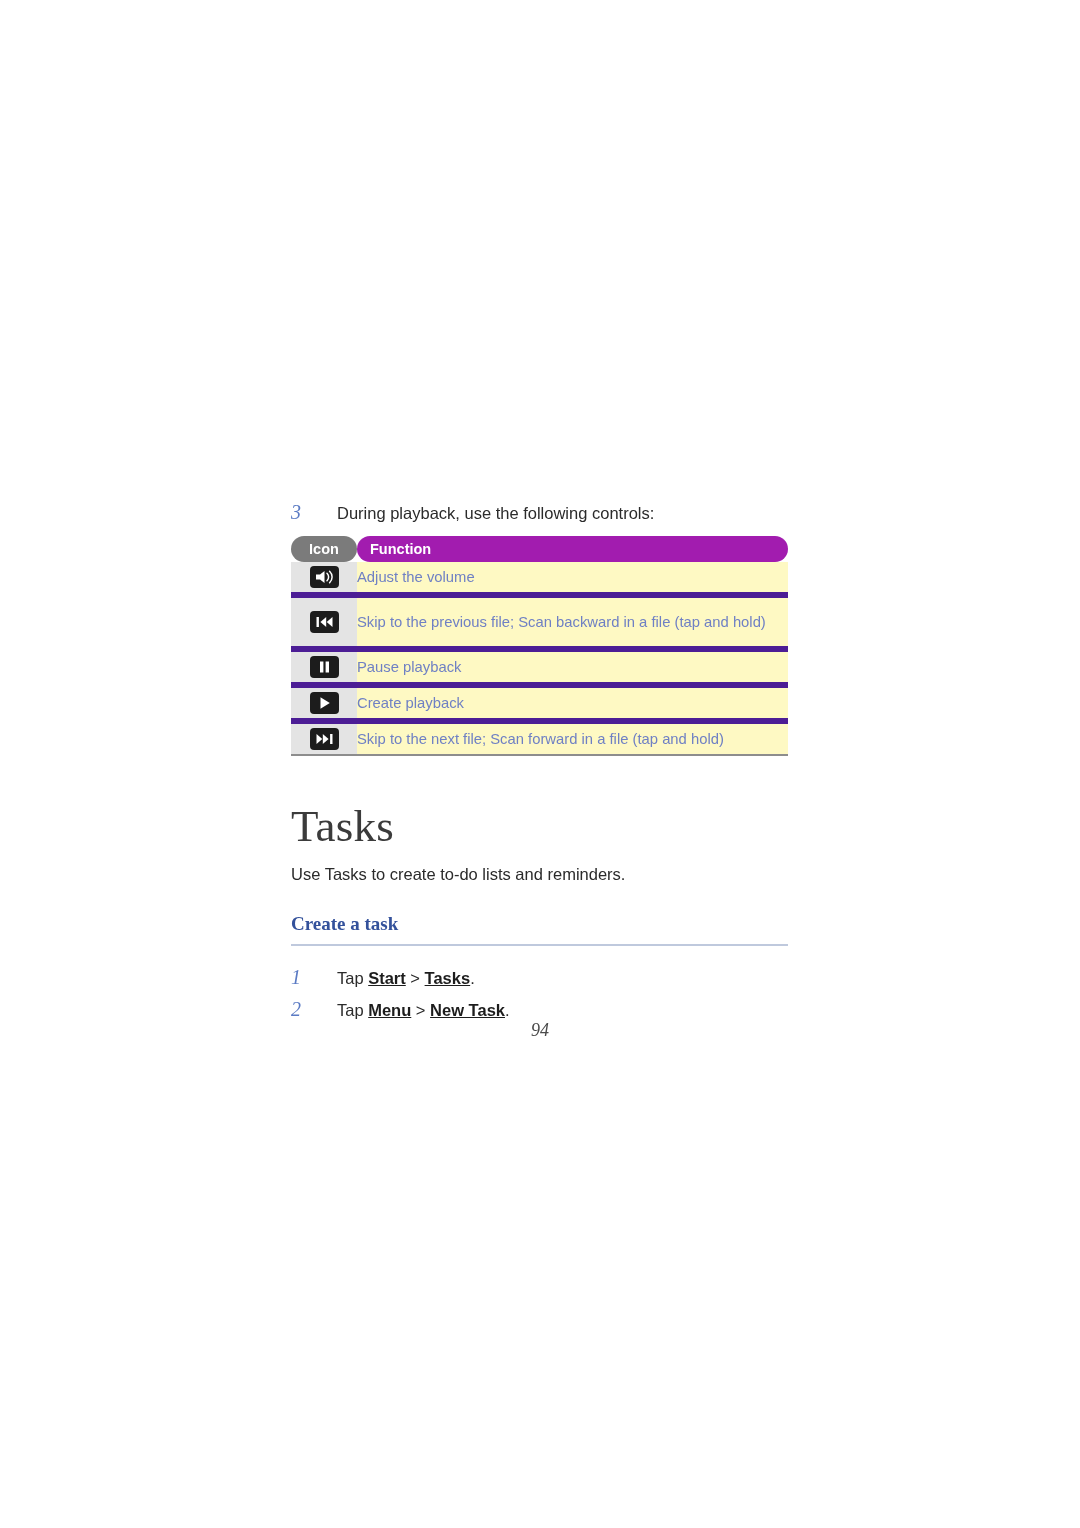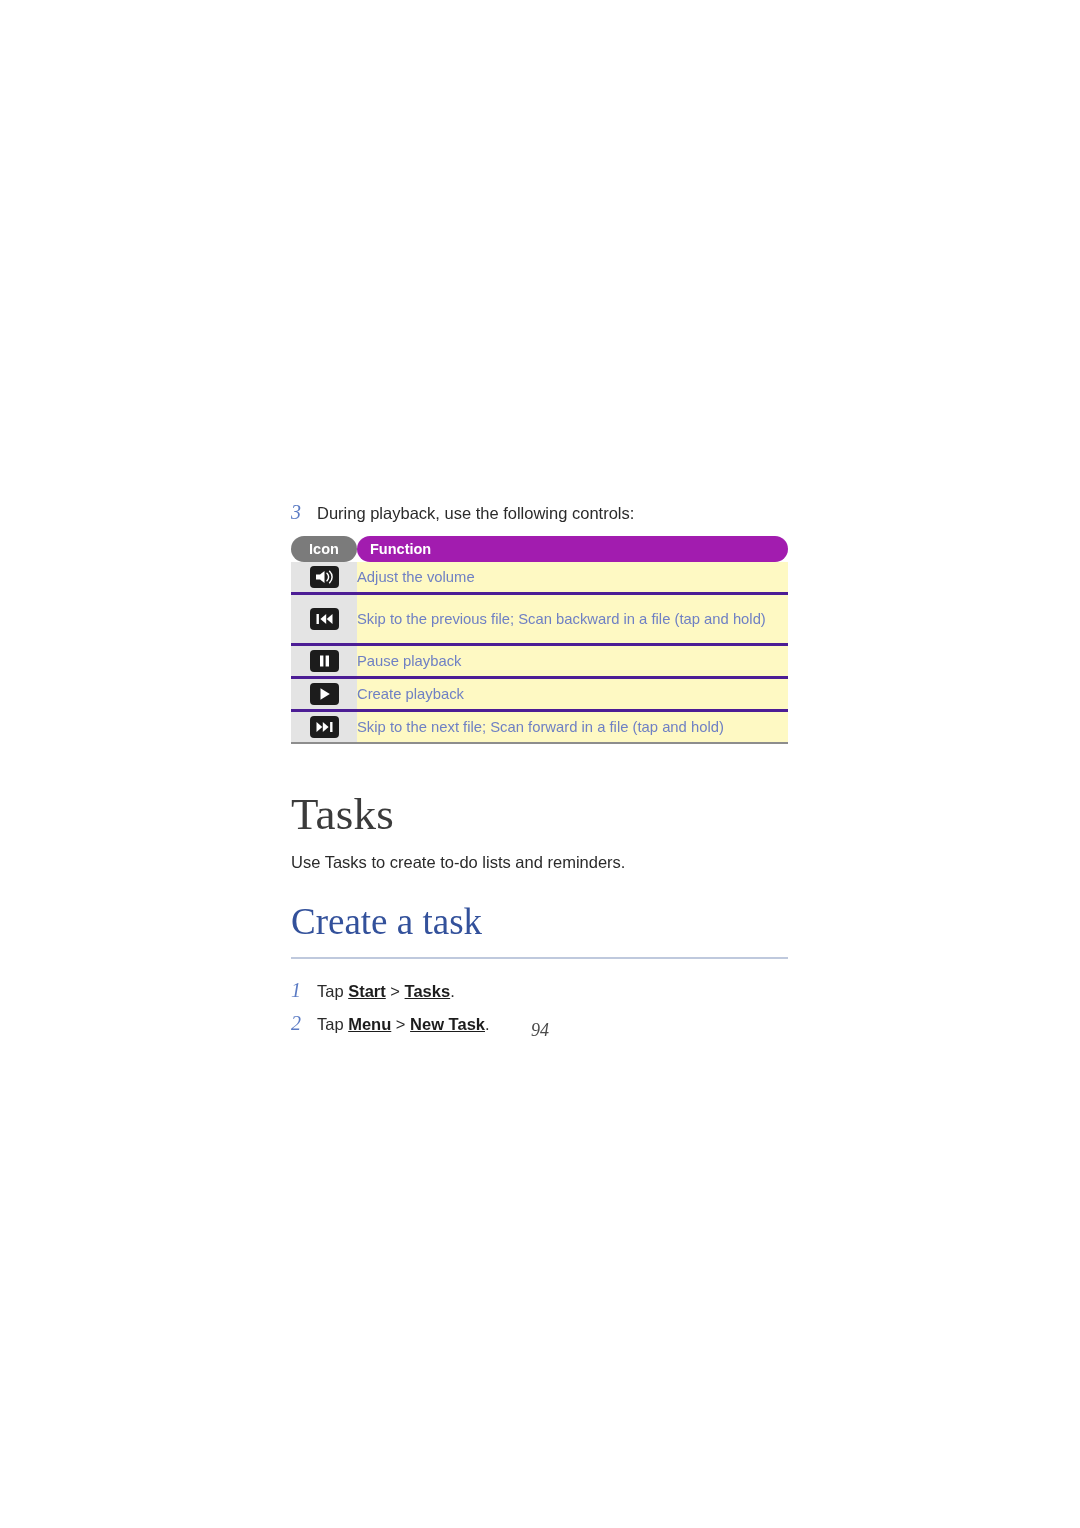--- a/index.html
+++ b/index.html
@@ -45,20 +45,21 @@
     color: #5b7bc4;
     width: 26px;
     flex: 0 0 26px;
     line-height: 1.2;
   }
   .step-text {
     font-family: "Liberation Sans", sans-serif;
     font-size: 16.5px;
     color: #2b2b2b;
     line-height: 1.35;
+    margin-left: 20px;
   }
   .step-text b {
     font-weight: bold;
     color: #1d1d1d;
     text-decoration: underline;
   }
 
   
   .ctrl-table {
     width: 497px;
@@ -87,21 +88,21 @@
     padding: 0 !important;
   }
   .th-func {
     background: #a21caf;
     padding-left: 13px !important;
   }
 
   .ctrl-table td {
     padding: 0;
     vertical-align: middle;
-    border-top: 3px solid #4c1d95;
+    border-top: 6px solid #4c1d95;
   }
   .ctrl-table tbody tr:first-child td {
     border-top: none;
   }
   .td-icon {
     background: #e4e4e4;
     text-align: center;
     height: 30px;
   }
   .td-func {
@@ -146,26 +147,26 @@
     font-family: "Liberation Sans", sans-serif;
     font-size: 16.5px;
     color: #2b2b2b;
     margin: 12px 0 0 0;
     line-height: 1.35;
   }
 
   
   .h2-create {
     font-family: "Liberation Serif", serif;
-    font-size: 37px;
-    font-weight: normal;
+    font-size: 19px;
+    font-weight: bold;
     color: #33519b;
     margin: 29px 0 0 0;
     line-height: 1.1;
-    padding-bottom: 15px;
+    padding-bottom: 9px;
     border-bottom: 2px solid #bfc9dd;
     width: 497px;
   }
 
   .steps-list {
     margin-top: 19px;
   }
   .steps-list .step {
     margin-bottom: 8px;
   }

